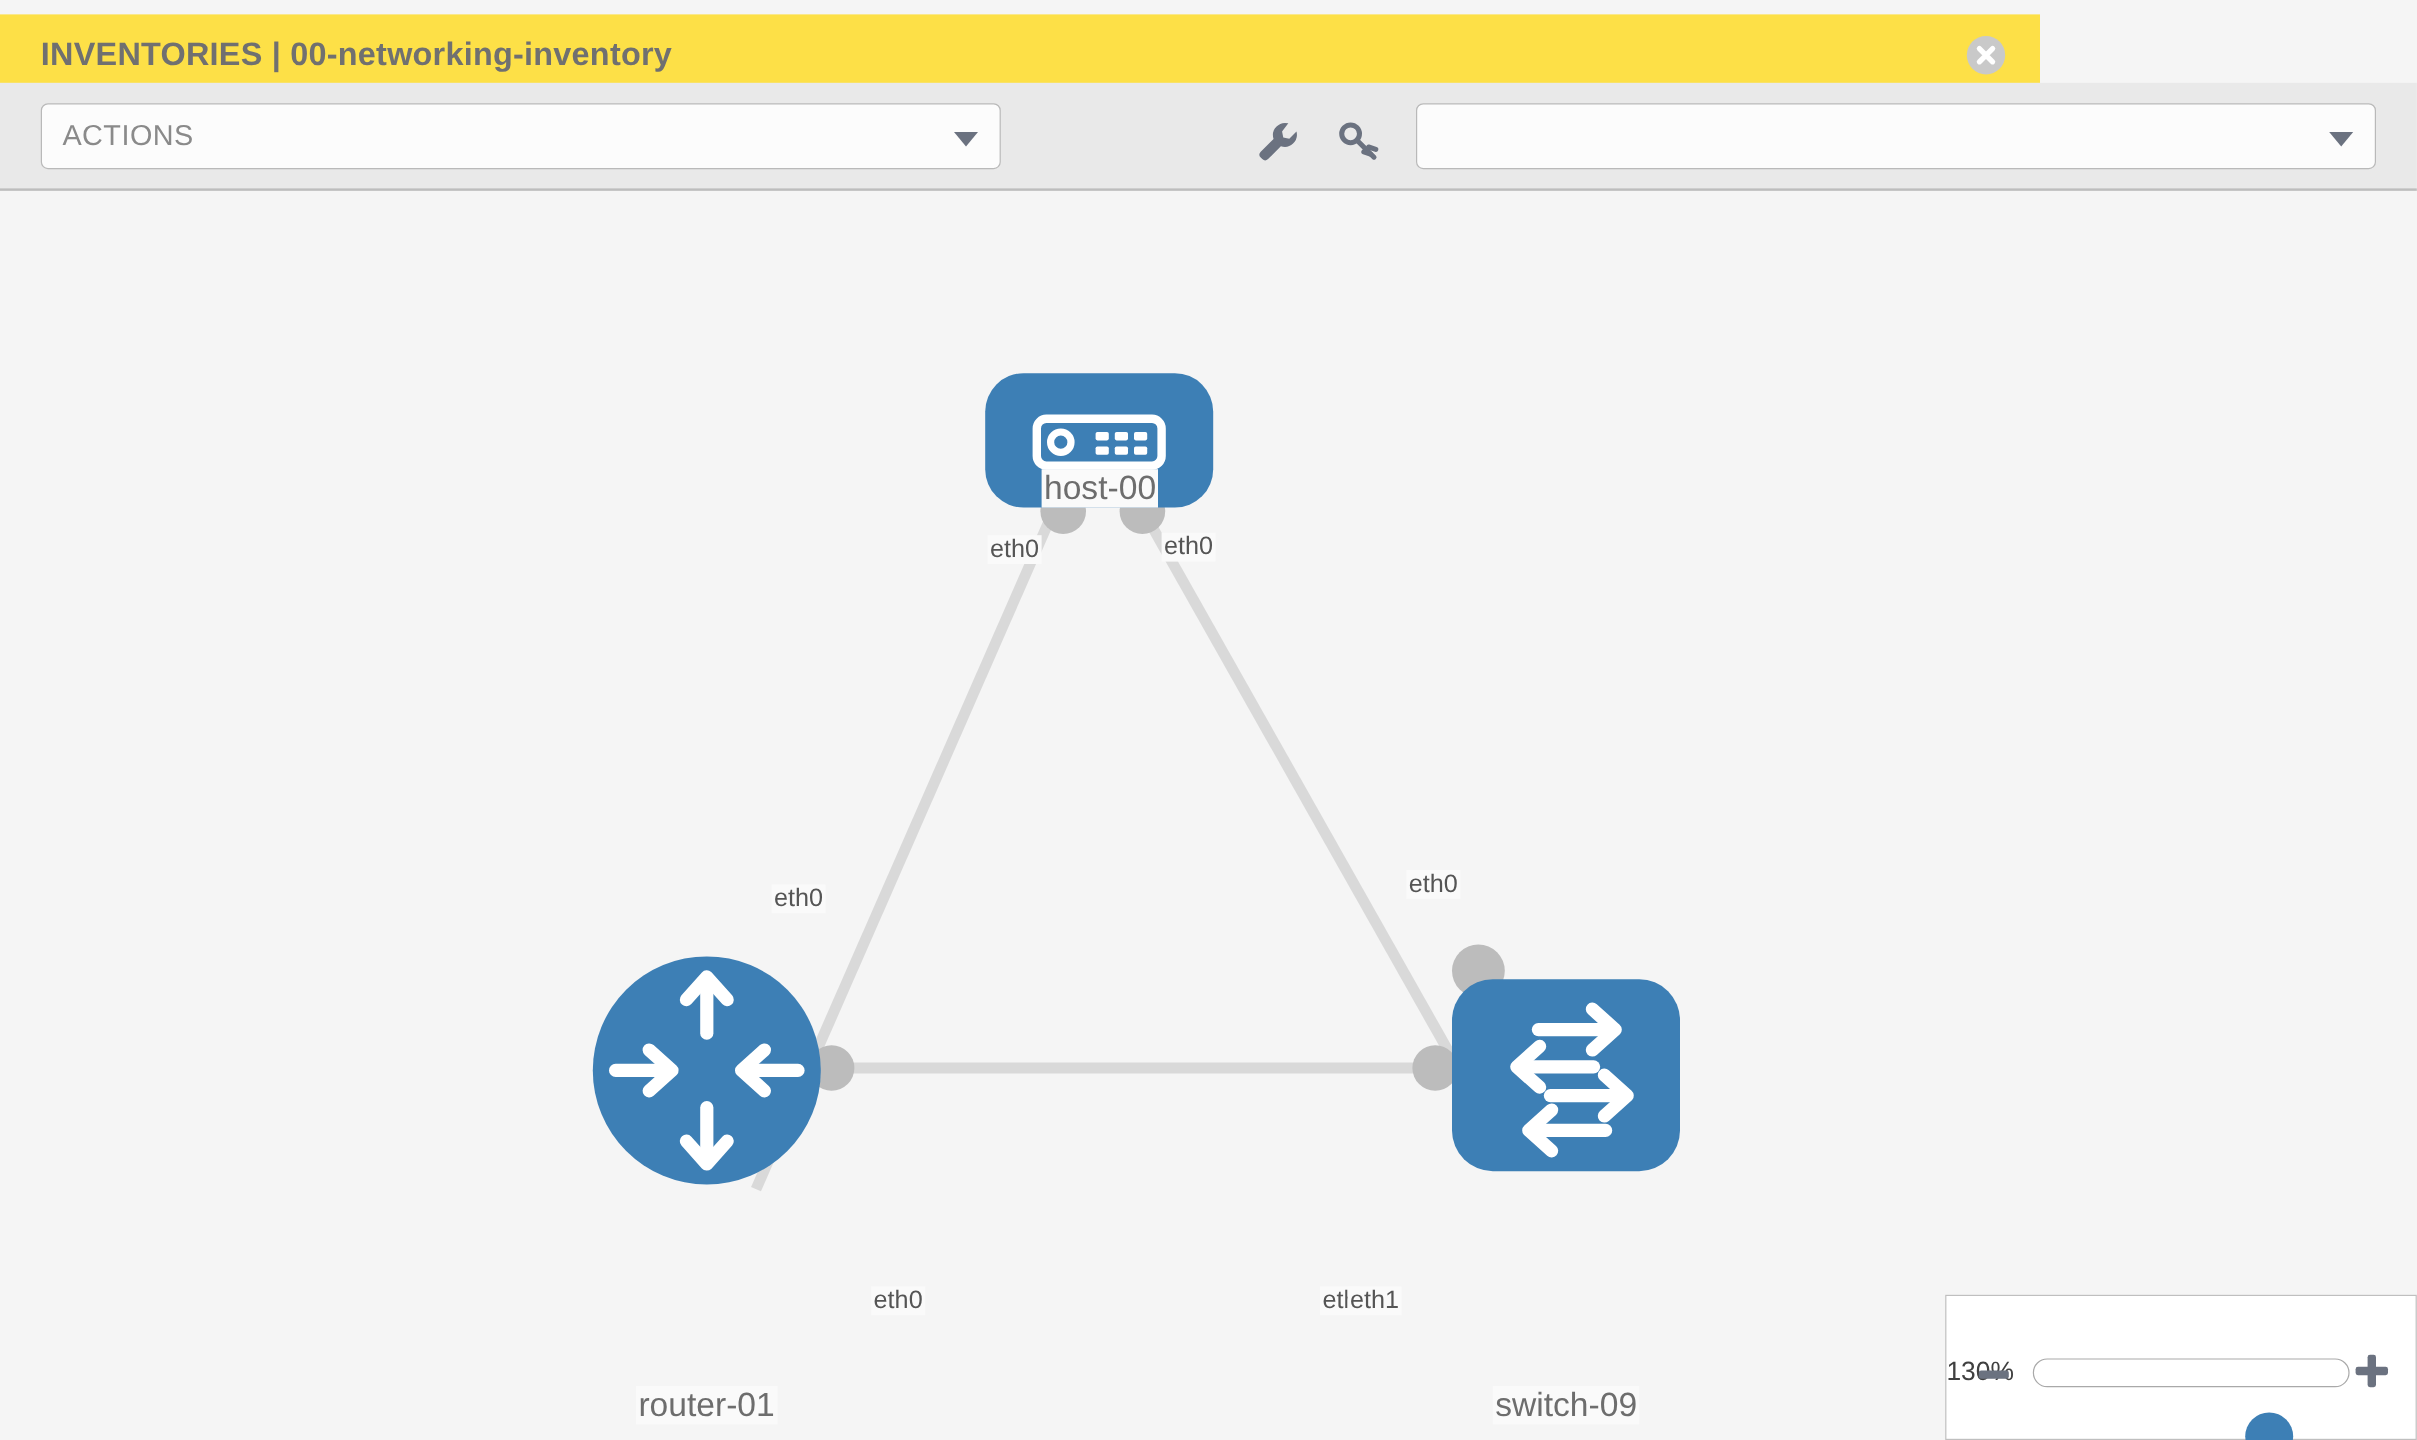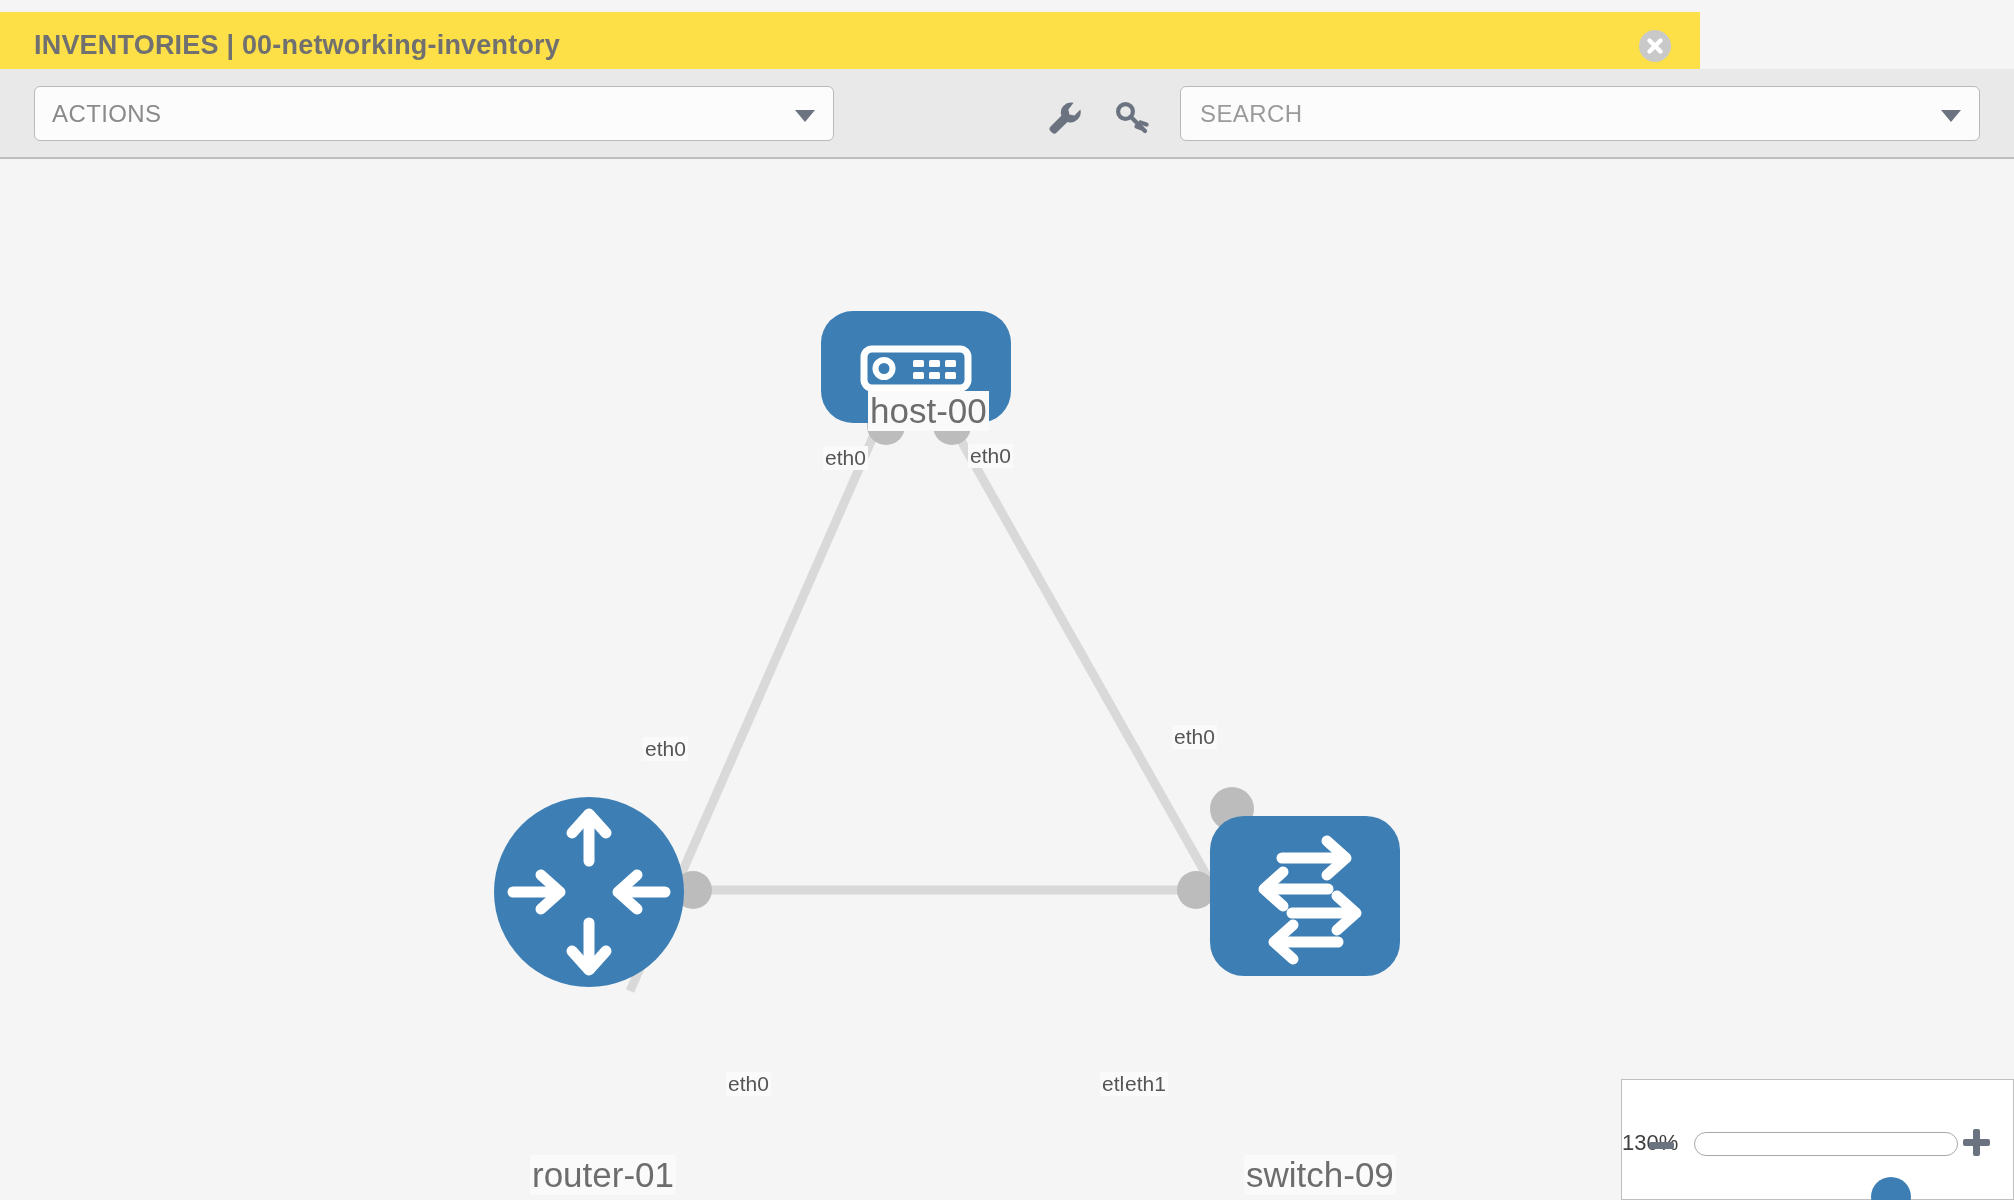--- a/index.html
+++ b/index.html
@@ -91,21 +91,21 @@
     overflow: hidden;
   }
   #topology-svg {
     position: absolute; left: 0; top: 0;
     width: 2014px; height: 1039px;
   }
 
   
   .node-label {
     position: absolute;
-    font-size: 35px; color: #6d6d6d;
+    font-size: 28px; color: #6d6d6d;
     background: #fafafa;
     white-space: nowrap;
     padding: 0 2px;
   }
   .iface-label {
     position: absolute;
     font-size: 21px; color: #555555;
     background: #fafafa;
     white-space: nowrap;
     padding: 0 2px;
@@ -185,21 +185,20 @@
       <g fill="none" stroke="#6b7280" stroke-width="4.2" stroke-linecap="round">
         <circle cx="14.5" cy="16.5" r="7.4"></circle>
         <path d="M19.8 21.8 L34 36"></path>
         <path d="M29.5 27.5 L35.5 29.5"></path>
         <path d="M25.5 31.5 L31.0 33.4"></path>
       </g>
     </svg>
   </div>
 
   <div id="search-box">
-    <input id="search-input" type="text" value="" placeholder="SEARCH" style="">
     <span class="caret"></span>
   </div>
 </div>
 
 <div id="canvas">
 
   <svg id="topology-svg" viewBox="0 0 2014 1039">
 
     <g>
       <line x1="880" y1="260" x2="630" y2="830" stroke="#d9d9d9" stroke-width="9"></line>

